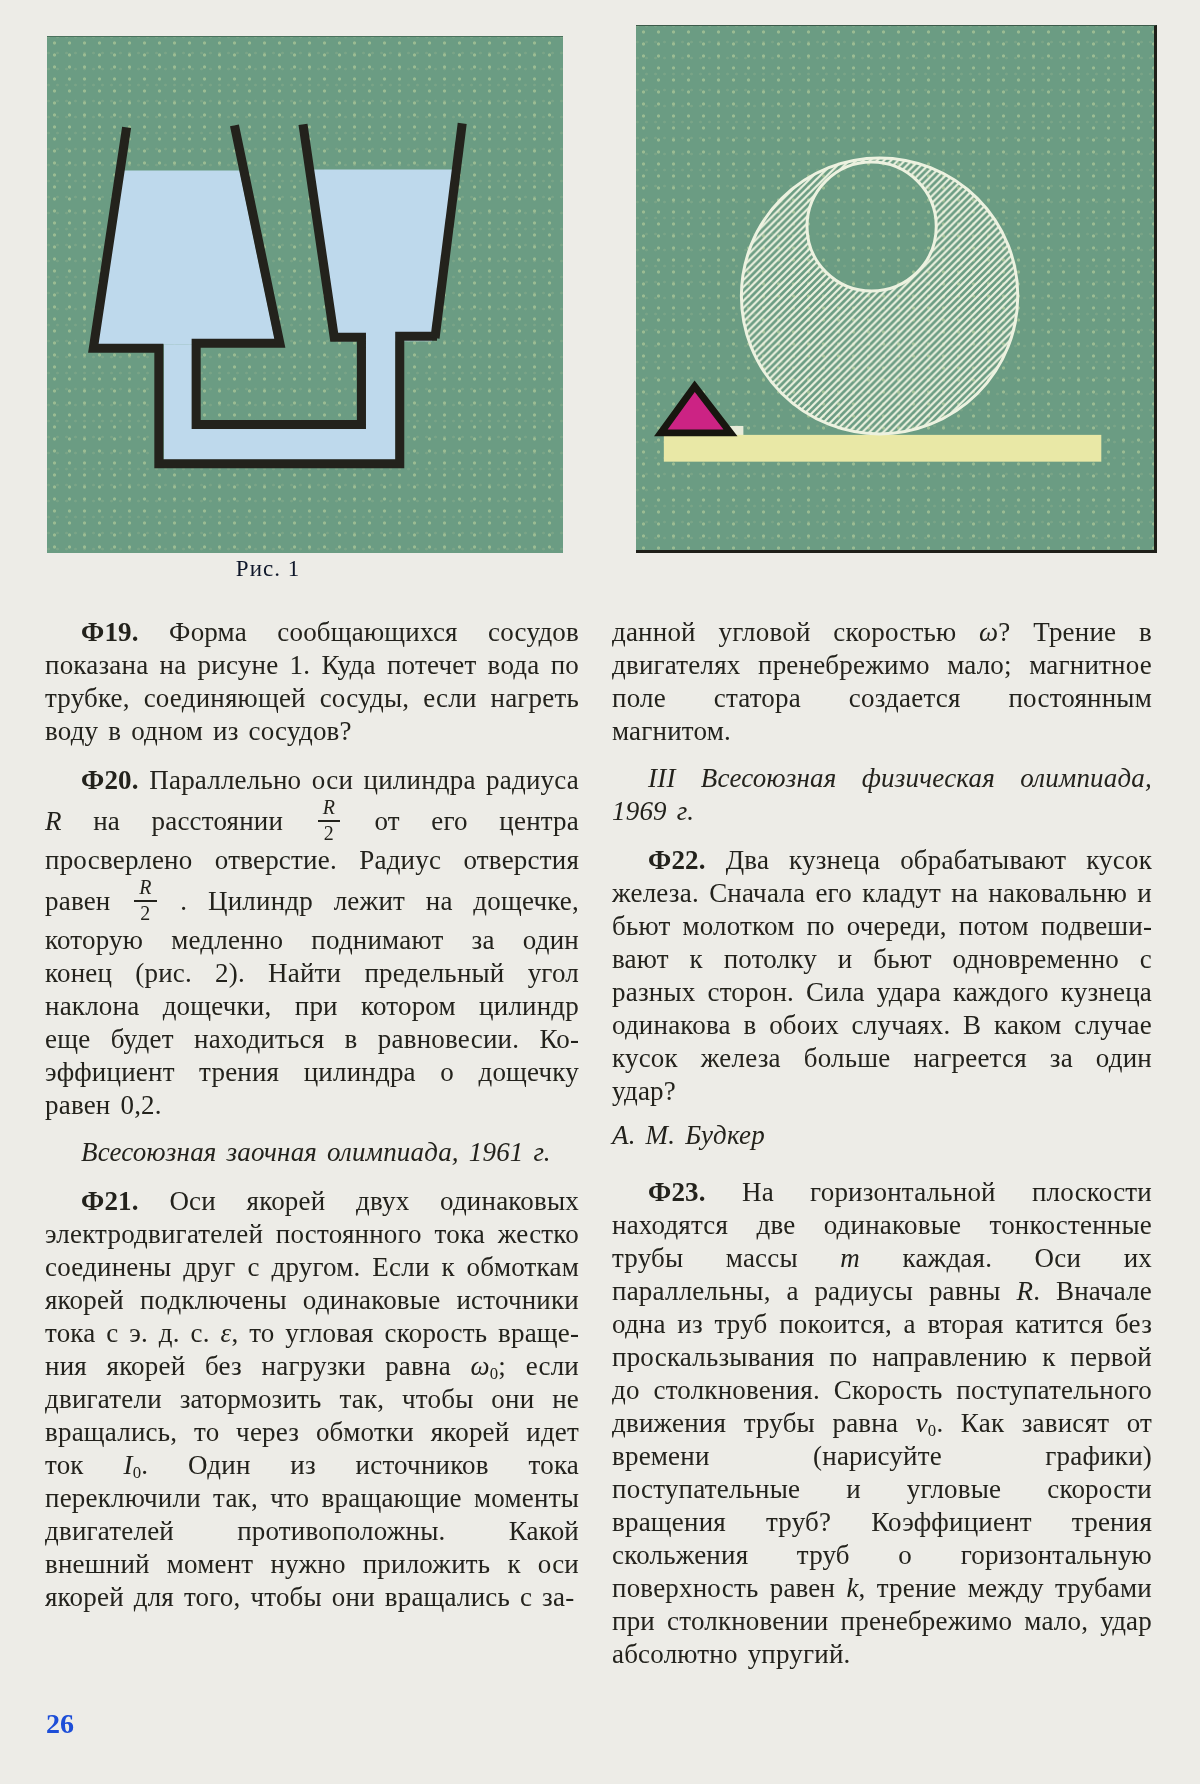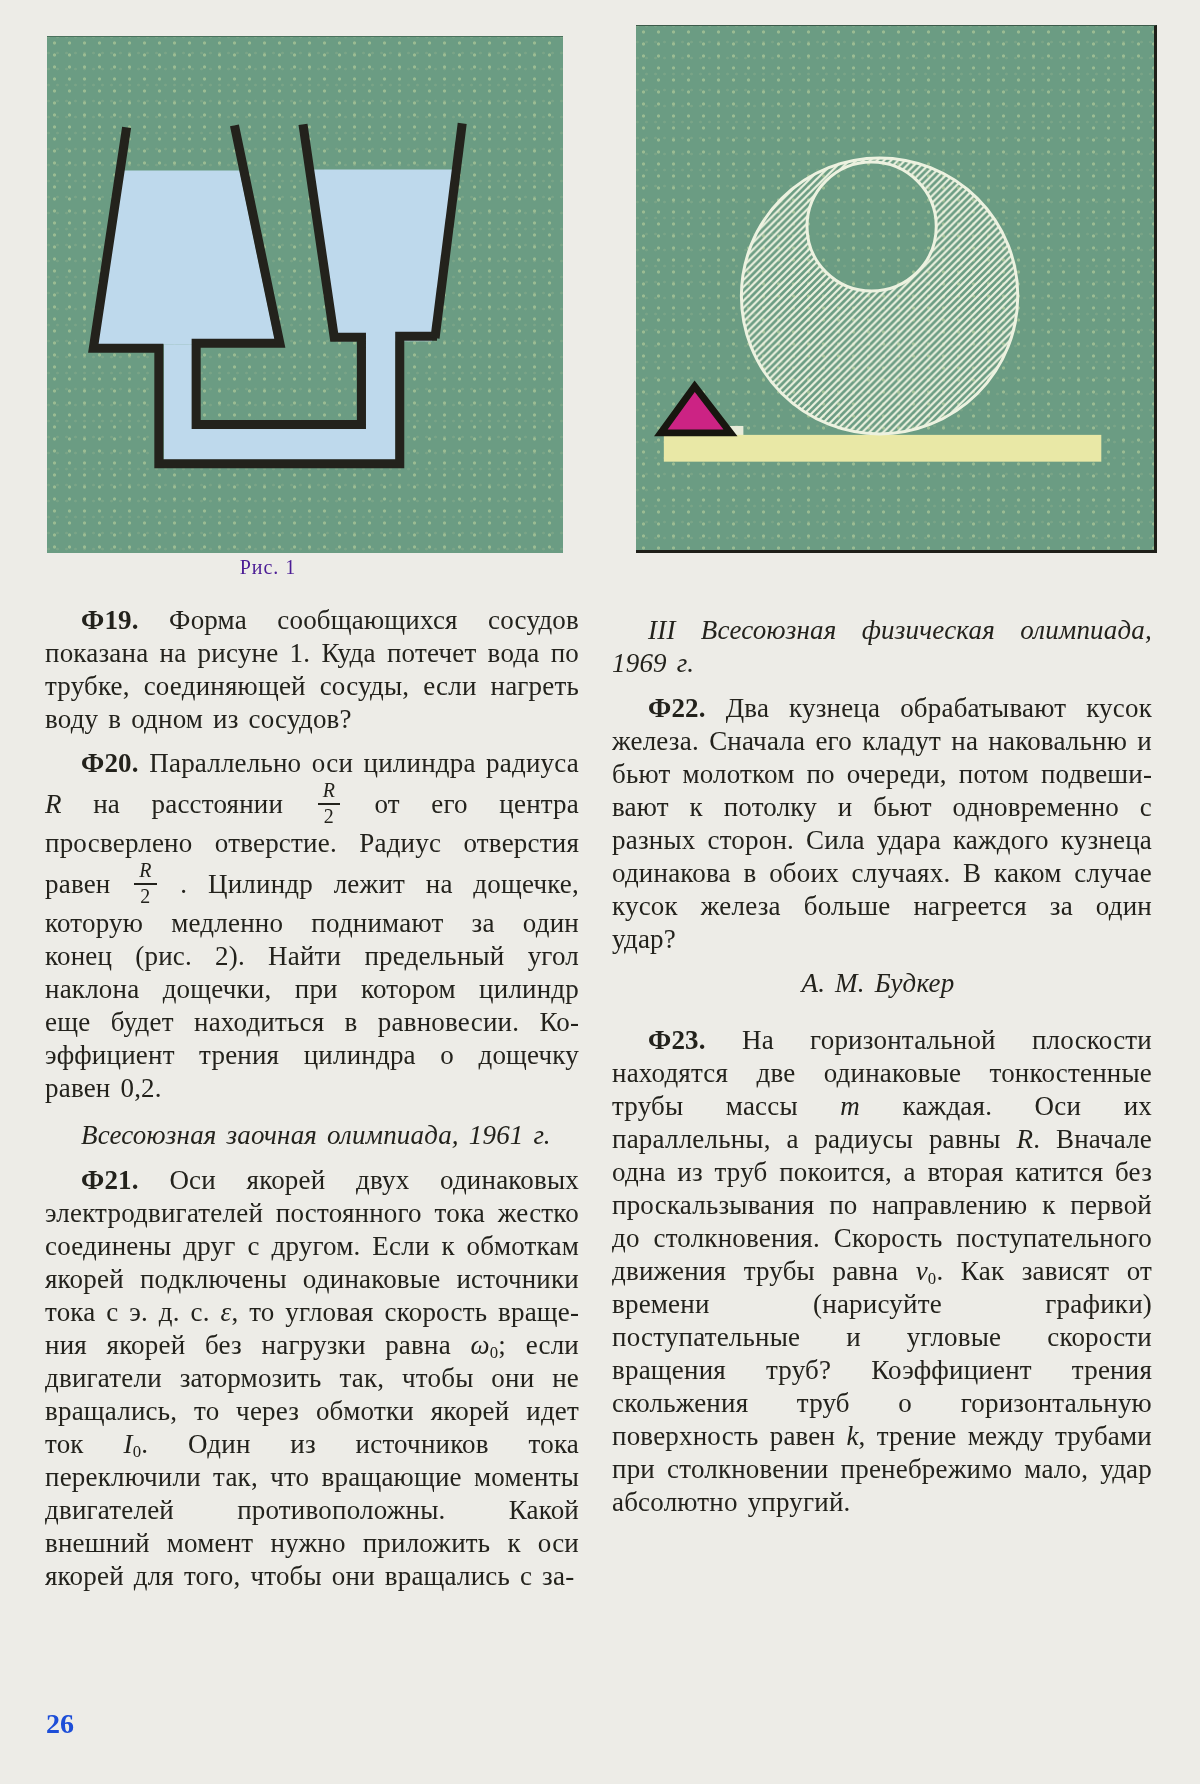--- a/index.html
+++ b/index.html
@@ -39,34 +39,34 @@
   .water{fill:var(--water)}
   .ink-stroke{fill:none;stroke:var(--ink);stroke-width:9;stroke-linejoin:miter;stroke-linecap:butt}
   .whiteline{fill:none;stroke:var(--hatch);stroke-width:3}
   .hatchline{stroke:var(--hatch);stroke-width:2.2;fill:none}
   .plank-fill{fill:var(--plank)}
   .sliver-fill{fill:#e9ecd9}
   .wedge-fill{fill:var(--magenta);stroke:#17160f;stroke-width:7;stroke-linejoin:miter}
 
   .caption{
     position:absolute;top:556px;height:32px;
-    font-size:20px;letter-spacing:1px;color:#4c1d95;text-align:center;
+    font-size:23px;letter-spacing:1px;color:#0f172a;text-align:center;
   }
   .cap1{left:47px;width:442px}
   .cap2{left:636px;width:508px}
 
   
   .col{position:absolute;top:600px;font-size:27px;line-height:33px;
        text-align:justify;word-spacing:3px;letter-spacing:.2px;color:var(--text)}
   .col-left{left:45px;width:534px}
   .col-right{left:612px;width:540px}
-  .para{margin:4px 0 11px;text-indent:36px}
+  .para{margin:16px 0 11px;text-indent:36px}
   .para.cont{text-indent:0}
   .para.attrib{margin:14px 0 12px}
-  .para.author{text-align:center;padding-right:8px;margin:2px 0 24px;text-indent:0}
+  .para.author{text-align:left;padding-right:8px;margin:2px 0 24px;text-indent:0}
 
   .it{font-style:italic}
   .bd{font-weight:bold}
   .sb{font-size:.62em;vertical-align:-.22em;line-height:0}
 
   .frac{display:inline-block;vertical-align:-.5em;text-align:center;
         font-size:.74em;line-height:1.08;margin:0 3px;text-indent:0}
   .frac .fnum{display:block;font-style:italic;padding:0 5px 1px}
   .frac .fden{display:block;border-top:2px solid var(--ink);padding:1px 5px 0}
 
@@ -112,20 +112,21 @@
   <div class="caption cap1">Рис. 1</div>
 
   <div class="col col-left">
     <p class="para"><span class="bd">Ф19.</span><span> Форма сообщаю­щихся сосу­дов показана на рисуне 1. Куда по­течет вода по трубке, соединя­ющей сосуды, если нагреть воду в одном из сосудов?</span></p>
     <p class="para"><span class="bd">Ф20.</span><span> Параллельно оси цилиндра радиуса </span><span class="it">R</span><span> на расстоянии </span><span class="frac"><span class="fnum">R</span><span class="fden">2</span></span><span> от его центра просверлено отверстие. Ра­диус отверстия равен </span><span class="frac"><span class="fnum">R</span><span class="fden">2</span></span><span> . Цилиндр лежит на дощечке, которую медленно поднимают за один конец (рис. 2). Найти предельный угол наклона до­щечки, при котором цилиндр еще будет находиться в равновесии. Ко­эффициент трения цилиндра о до­щечку равен 0,2.</span></p>
     <p class="para attrib"><span class="it">Всесоюзная заочная олимпиада, 1961 г.</span></p>
     <p class="para"><span class="bd">Ф21.</span><span> Оси якорей двух одинаковых электродвига­телей постоянного тока жестко соединены друг с другом. Если к обмоткам якорей подключены одинаковые источники тока с э. д. с. </span><span class="it">ε</span><span>, то угловая скорость враще­ния якорей без нагрузки равна </span><span class="it">ω</span><span class="sb">0</span><span>; если двигатели затормозить так, что­бы они не вращались, то через об­мотки якорей идет ток </span><span class="it">I</span><span class="sb">0</span><span>. Один из источников тока переключили так, что вращающие моменты двигателей противоположны. Какой внешний мо­мент нужно приложить к оси якорей для того, чтобы они вращались с за-</span></p>
   </div>
 
   <div class="col col-right">
+    <p class="para cont"><span>данной угловой скоростью </span><span class="it">ω</span><span>? Тре­ние в двигателях пренебрежимо мало; магнитное поле статора создается пос­тоянным магнитом.</span></p>
     <p class="para attrib"><span class="it">III Всесоюзная физическая олим­пиада, 1969 г.</span></p>
     <p class="para"><span class="bd">Ф22.</span><span> Два кузнеца обрабатывают кусок железа. Сначала его кладут на наковальню и бьют молотком по очереди, потом подвеши­вают к по­толку и бьют одновре­менно с разных сторон. Сила удара каждого кузнеца одинакова в обоих случаях. В каком случае кусок железа больше нагре­ется за один удар?</span></p>
     <p class="para author"><span class="it">А. М. Будкер</span></p>
     <p class="para"><span class="bd">Ф23.</span><span> На горизонтальной плоскости находятся две одинаковые тонкостен­ные трубы массы </span><span class="it">m</span><span> каждая. Оси их параллельны, а радиусы равны </span><span class="it">R</span><span>. Вначале одна из труб покоится, а вторая катится без проскаль­зывания по направлению к первой до столк­новения. Скорость поступатель­ного движения трубы равна </span><span class="it">v</span><span class="sb">0</span><span>. Как за­висят от времени (нарисуйте графики) поступательные и угловые скорости вращения труб? Коэффициент тре­ния скольжения труб о горизонталь­ную поверхность равен </span><span class="it">k</span><span>, трение между трубами при столкновении пре­небрежимо мало, удар абсолютно уп­ругий.</span></p>
   </div>
 
   <div class="pagenum">26</div>
 </div>
 
 </body></html>

